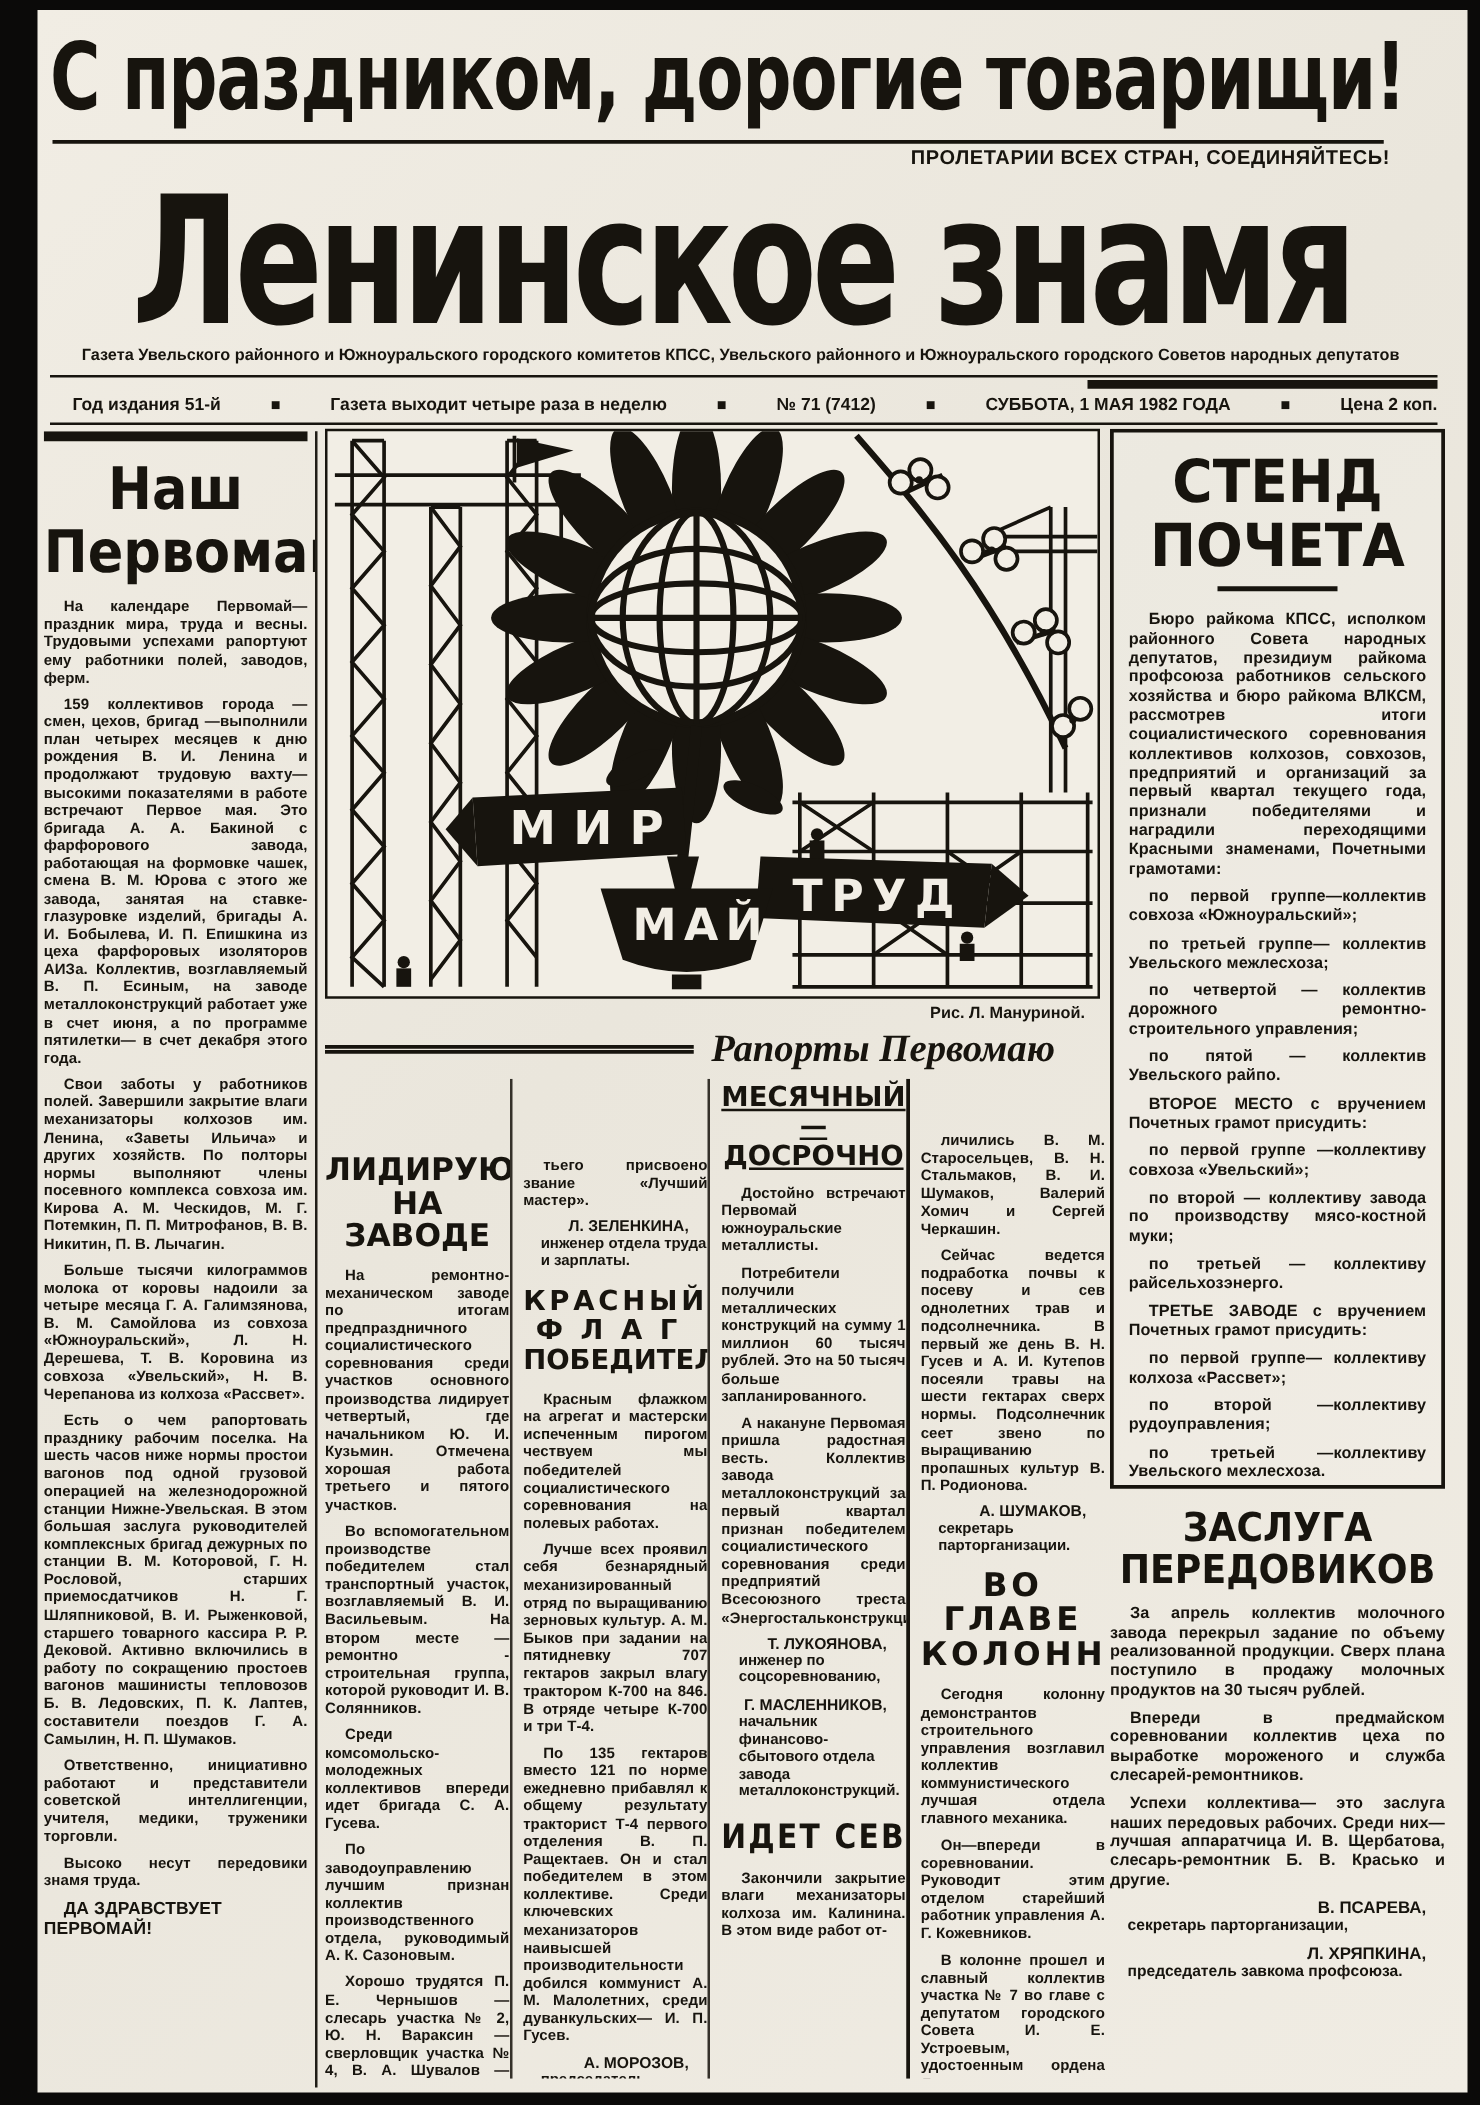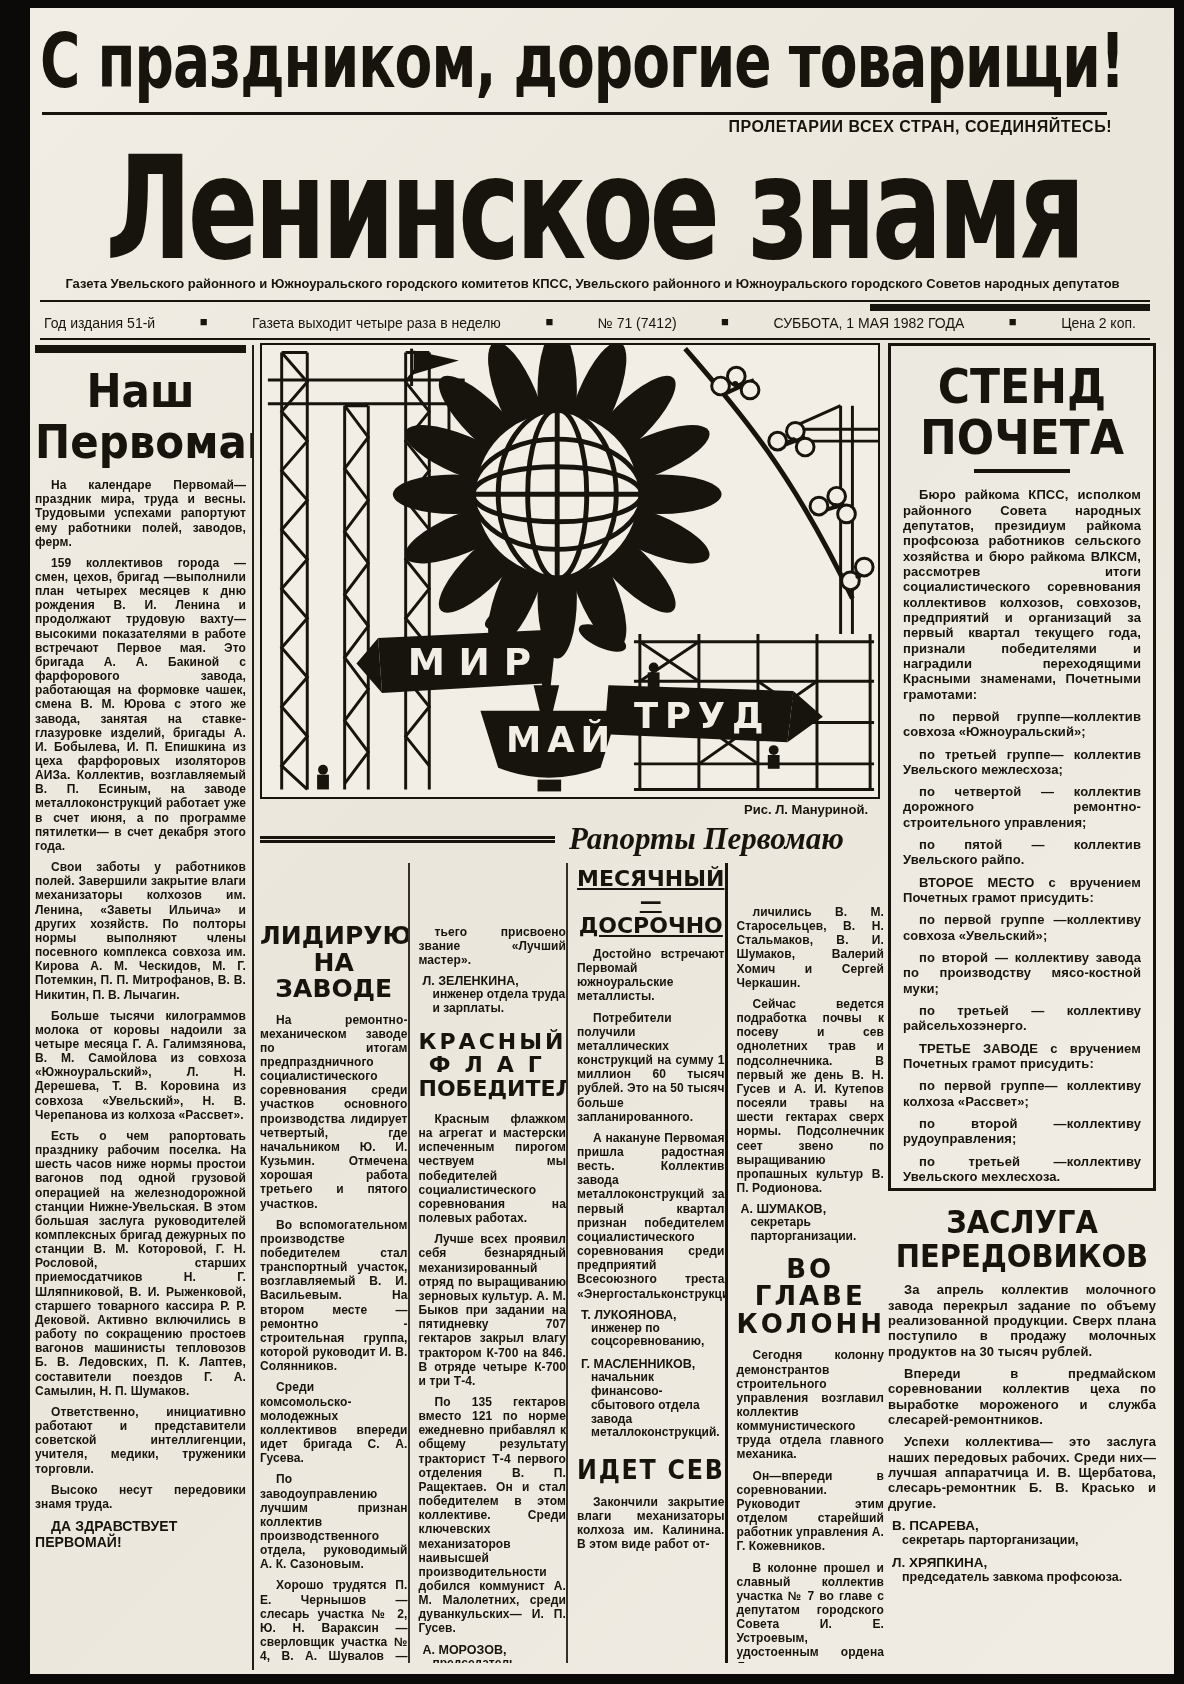--- a/index.html
+++ b/index.html
@@ -14,29 +14,29 @@
     transform:scale(1.02,1.38);transform-origin:left top;letter-spacing:-1px;}
   .headline-rule{position:absolute;left:12px;top:104px;width:1065px;height:3px;background:#17140e;}
   .slogan{position:absolute;right:62px;top:110px;font-weight:700;font-size:16px;letter-spacing:.5px;}
   .masthead{position:absolute;left:6px;top:118px;width:1115px;text-align:center;white-space:nowrap;
     font-family:"DejaVu Sans",sans-serif;font-weight:900;font-size:100px;
     transform:scale(1.04,1.42);transform-origin:center top;letter-spacing:-4px;}
   .subtitle{position:absolute;left:20px;top:268px;width:1085px;text-align:center;
     font-weight:700;font-size:13px;}
   .rule-a{position:absolute;left:10px;top:292px;width:1110px;height:2px;background:#17140e;}
   .rule-a2{position:absolute;left:840px;top:296px;width:280px;height:7px;background:#17140e;}
-  .dateline{position:absolute;left:14px;top:307px;width:1092px;display:flex;
-    justify-content:space-between;align-items:flex-start;font-weight:400;font-size:14px;}
+  .dateline{position:absolute;left:28px;top:307px;width:1092px;display:flex;
+    justify-content:space-between;align-items:center;font-weight:700;font-size:14px;}
   .sq{font-size:13px;line-height:1;}
   .rule-b{position:absolute;left:10px;top:330px;width:1110px;height:2px;background:#17140e;}
 
   
   .t{font-weight:700;font-size:12px;line-height:1.18;text-align:justify;text-indent:16px;
      margin:0 0 7px;letter-spacing:.1px;}
-  .sig-name{font-weight:700;font-size:12.5px;text-align:left;margin:2px 4px 0;}
+  .sig-name{font-weight:700;font-size:12.5px;text-align:right;margin:2px 15px 0;}
   .sig-role{font-weight:700;font-size:12px;text-align:left;padding-left:14px;margin:0 0 8px;line-height:1.15;}
   .hd{font-family:"DejaVu Sans",sans-serif;font-weight:900;text-align:center;line-height:1.06;margin:4px 0 10px;}
 
   
   .left-col{position:absolute;left:5px;top:337px;width:219px;bottom:4px;overflow:hidden;
     border-right:2px solid #201d17;padding-right:6px;box-sizing:border-box;}
   .left-bar{height:8px;background:#17140e;margin-bottom:14px;}
   .h-nash{font-size:42px;transform:scaleY(1.12);transform-origin:center top;margin-bottom:22px;}
   .closing{font-weight:900;font-size:14px;text-align:left;margin-top:4px;}
 
@@ -288,21 +288,21 @@
 
       <article class="mcol c4 pad4">
         <p class="t">личились В. М. Старосельцев, В. Н. Стальмаков, В. И. Шумаков, Валерий Хомич и Сергей Черкашин.</p>
         <p class="t">Сейчас ведется подработка почвы к посеву и сев однолетних трав и подсолнечника. В первый же день В. Н. Гусев и А. И. Кутепов посеяли травы на шести гектарах сверх нормы. Подсолнечник сеет звено по выращиванию пропашных культур В. П. Родионова.</p>
         <p class="sig-name">А. ШУМАКОВ,</p>
         <p class="sig-role">секретарь парторганизации.</p>
         <div class="hd h-glava">
           <div>ВО ГЛАВЕ</div>
           <div>КОЛОННЫ</div>
         </div>
-        <p class="t">Сегодня колонну демонстрантов строительного управления возглавил коллектив коммунистического труда отдела главного механика.</p>
+        <p class="t">Сегодня колонну демонстрантов строительного управления возглавил коллектив коммунистического лучшая отдела главного механика.</p>
         <p class="t">Он—впереди в соревновании. Руководит этим отделом старейший работник управления А. Г. Кожевников.</p>
         <p class="t">В колонне прошел и славный коллектив участка № 7 во главе с депутатом городского Совета И. Е. Устроевым, удостоенным ордена Ленина.</p>
 
       </article>
     </div>
   </section>
 
   <aside class="right-col">
     <div class="stend-box stend">
       <div class="hd h-stend">

